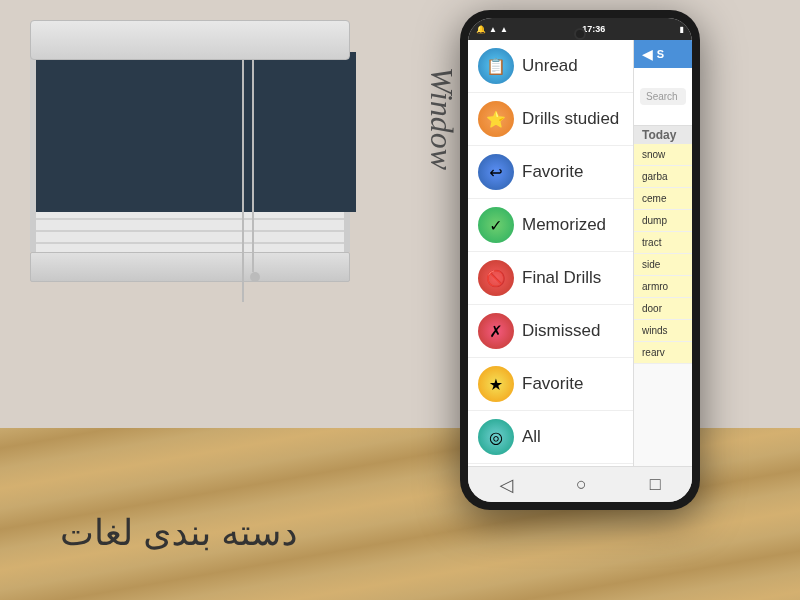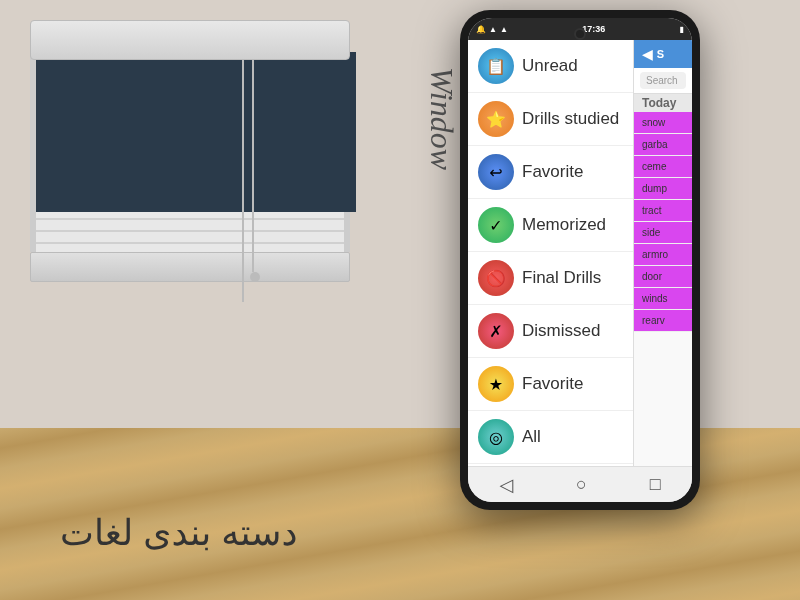--- a/index.html
+++ b/index.html
@@ -282,21 +282,21 @@
     }
 
     .right-title {
       color: #fff;
       font-size: 11px;
       font-weight: bold;
       flex: 1;
     }
 
     .search-bar {
-      padding: 4px 6px;
+      padding: 20px 6px;
       background: #fff;
       border-bottom: 1px solid #ddd;
     }
 
     .search-input-display {
       background: #f0f0f0;
       border-radius: 4px;
       padding: 3px 6px;
       font-size: 10px;
       color: #999;
@@ -313,21 +313,21 @@
       font-size: 12px;
       color: #666;
       font-weight: bold;
     }
 
     .word-item {
       padding: 5px 8px;
       border-bottom: 1px solid #eee;
       font-size: 10px;
       color: #333;
-      background: #d946ef;
+      background: #fef9c3;
     }
 
     
     .bottom-nav {
       background: #f0f0f0;
       height: 36px;
       display: flex;
       align-items: center;
       justify-content: space-around;
       border-top: 1px solid #ddd;

